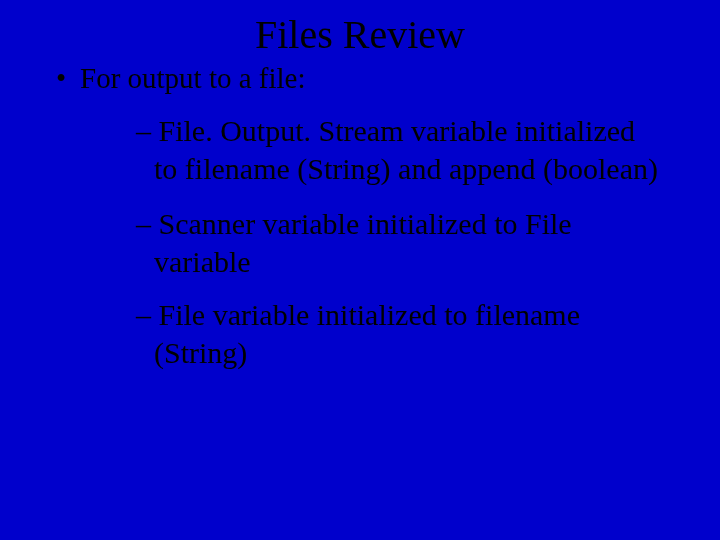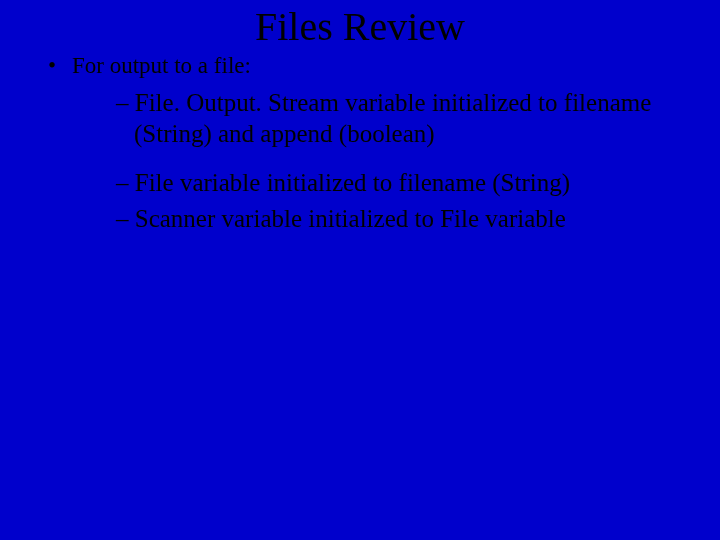--- a/index.html
+++ b/index.html
@@ -9,61 +9,61 @@
     height: 540px;
     background: #0000cc;
     font-family: "Times New Roman", Times, serif;
     color: #000000;
     overflow: hidden;
   }
   .slide {
     width: 720px;
     height: 455px;
     box-sizing: border-box;
-    padding: 4px;
+    padding: 12px;
   }
   .title {
     text-align: center;
     font-size: 40px;
     font-weight: normal;
     padding-top: 0px;
     margin: 0;
     line-height: 1.15;
   }
   .l1 {
-    font-size: 23px;
+    font-size: 29px;
     margin: 2px 0 6px 44px;
     line-height: 1.25;
   }
   .l1 .bullet {
     display: inline-block;
     width: 24px;
   }
   .l2group {
     margin: 0 0 18px 108px;
     max-width: 560px;
   }
   .l2 {
-    font-size: 25px;
+    font-size: 30px;
     line-height: 1.25;
-    margin: 4px;
+    margin: 16px;
     text-indent: -18px;
     padding-left: 18px;
   }
 </style>
 </head>
 <body>
 
 <div class="slide">
   <h1 class="title">Files Review</h1>
 
   <div class="l1">
     <span class="bullet">•</span><span>For output to a file:</span>
   </div>
   <div class="l2group">
     <p class="l2">– <span>File. Output. Stream variable initialized to filename (String) and append (boolean)</span></p>
   </div>
 
   <div class="l2group">
+    <p class="l2">– <span>Scanner variable initialized to File variable</span></p>
     <p class="l2">– <span>File variable initialized to filename (String)</span></p>
-    <p class="l2">– <span>Scanner variable initialized to File variable</span></p>
   </div>
 </div>
 
 </body></html>

